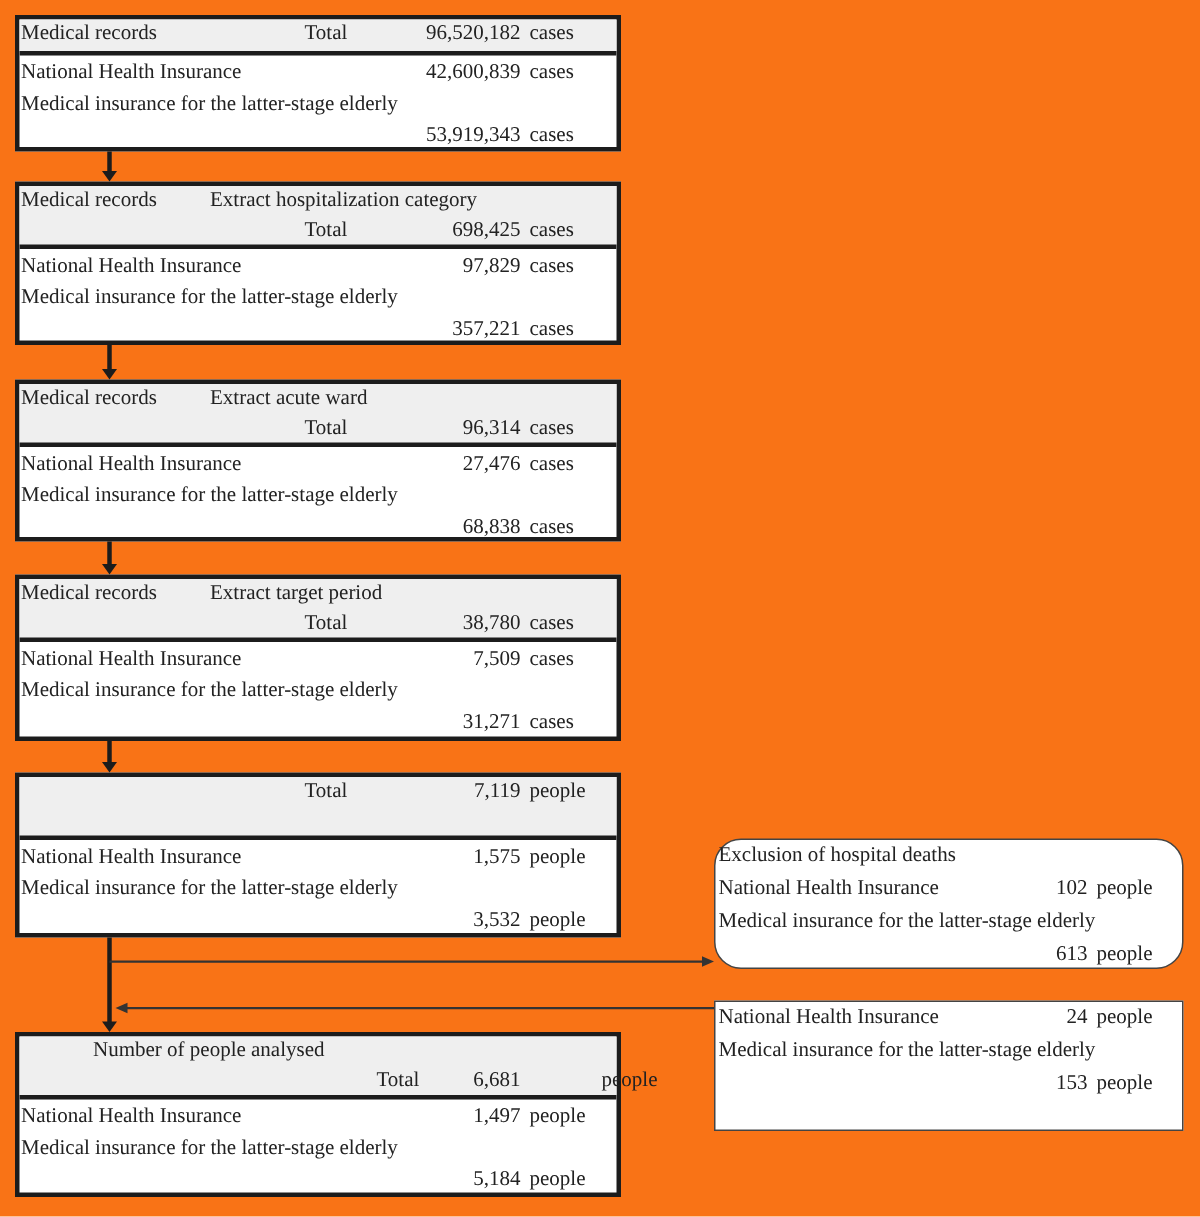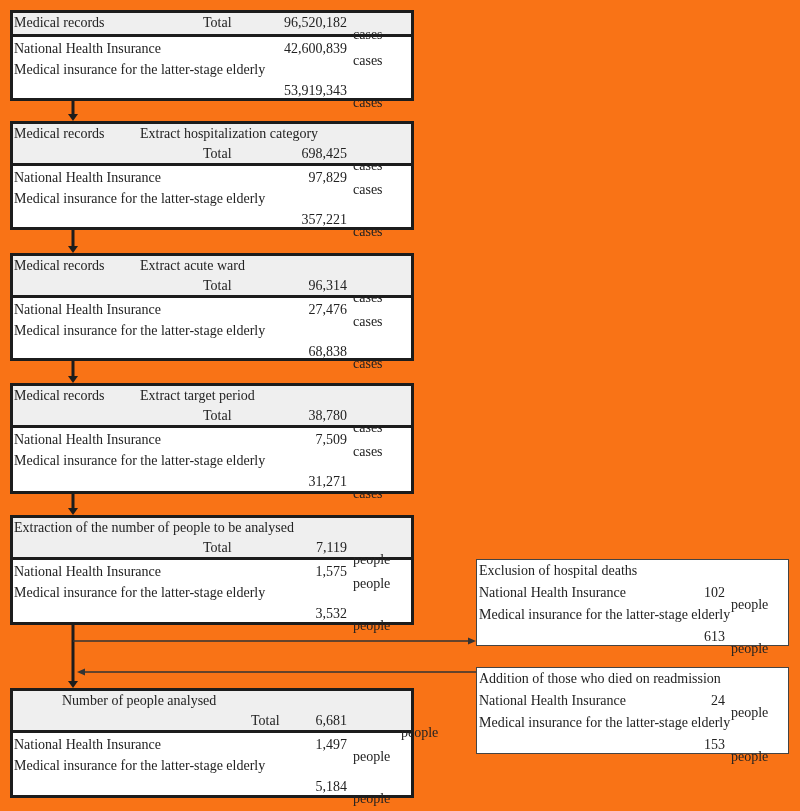--- a/index.html
+++ b/index.html
@@ -8,37 +8,37 @@
   .box { position: absolute; left: 10px; width: 404px; box-sizing: border-box; border: 3px solid #1c1c1c; background: #ffffff; }
   .hdr { box-sizing: border-box; background: #efefef; border-bottom: 3px solid #1c1c1c; position: relative; }
   .bdy { position: relative; }
   .row { position: relative; height: 21px; line-height: 21px; white-space: nowrap; }
   .hdr .row { height: 19.5px; line-height: 19.5px; }
   .b1 .hdr .row { height: 20px; line-height: 20px; }
   .lbl { position: absolute; left: 1px; top: 0; }
   .sub { position: absolute; left: 127px; top: 0; }
   .tot { position: absolute; left: 190px; top: 0; }
   .num { position: absolute; right: 64px; top: 0; text-align: right; }
-  .unit { position: absolute; left: 340px; top: 12px; }
+  .unit { position: absolute; left: 340px; top: 0; }
   .ul { text-underline-offset: 2px; }
   .bdy { padding-top: 1px; }
 
   .b1 { top: 10px; height: 91px; }  .b1 .hdr { height: 24px; }
   .b2 { top: 121px; height: 109px; } .b2 .hdr { height: 42px; }
   .b3 { top: 253px; height: 108px; } .b3 .hdr { height: 42px; }
   .b4 { top: 383px; height: 111px; } .b4 .hdr { height: 42px; }
   .b5 { top: 515px; height: 110px; } .b5 .hdr { height: 42px; }
   .b6 { top: 688px; height: 110px; } .b6 .hdr { height: 42px; padding-left: 48px; }
 
   .side { position: absolute; left: 476px; width: 313px; height: 87px; box-sizing: border-box; border: 1.5px solid #444444; background: #ffffff; }
   .side .row { height: 22px; line-height: 22px; }
   .side .lbl { left: 2px; }
   .side .num { right: 63px; }
   .side .unit { left: 254px; }
-  .s1 { top: 559px; }
+  .s1 { top: 559px; border-radius: 18px; }
   .s2 { top: 667px; }
 
   #connectors { position: absolute; left: 0; top: 0; width: 800px; height: 811px; pointer-events: none; }
 </style>
 </head>
 <body>
 
 <div id="canvas">
 
   <div class="box b1">
@@ -146,23 +146,20 @@
       <div class="row">
         <span class="num">31,271</span>
         <span class="unit">cases</span>
       </div>
     </div>
   </div>
 
   <div class="box b5">
     <div class="hdr">
       <div class="row">
-        <span class="lbl">Extraction of the number of people to be analysed</span>
-      </div>
-      <div class="row">
         <span class="tot">Total</span>
         <span class="num">7,119</span>
         <span class="unit">people</span>
       </div>
     </div>
     <div class="bdy">
       <div class="row">
         <span class="lbl">National Health Insurance</span>
         <span class="num">1,575</span>
         <span class="unit">people</span>
@@ -217,23 +214,20 @@
       <span class="lbl">Medical insurance for the latter-stage elderly</span>
     </div>
     <div class="row">
       <span class="num ul">613</span>
       <span class="unit">people</span>
     </div>
   </div>
 
   <div class="side s2">
     <div class="row">
-      <span class="lbl">Addition of those who died on readmission</span>
-    </div>
-    <div class="row">
       <span class="lbl">National Health Insurance</span>
       <span class="num ul">24</span>
       <span class="unit">people</span>
     </div>
     <div class="row">
       <span class="lbl">Medical insurance for the latter-stage elderly</span>
     </div>
     <div class="row">
       <span class="num ul">153</span>
       <span class="unit">people</span>

